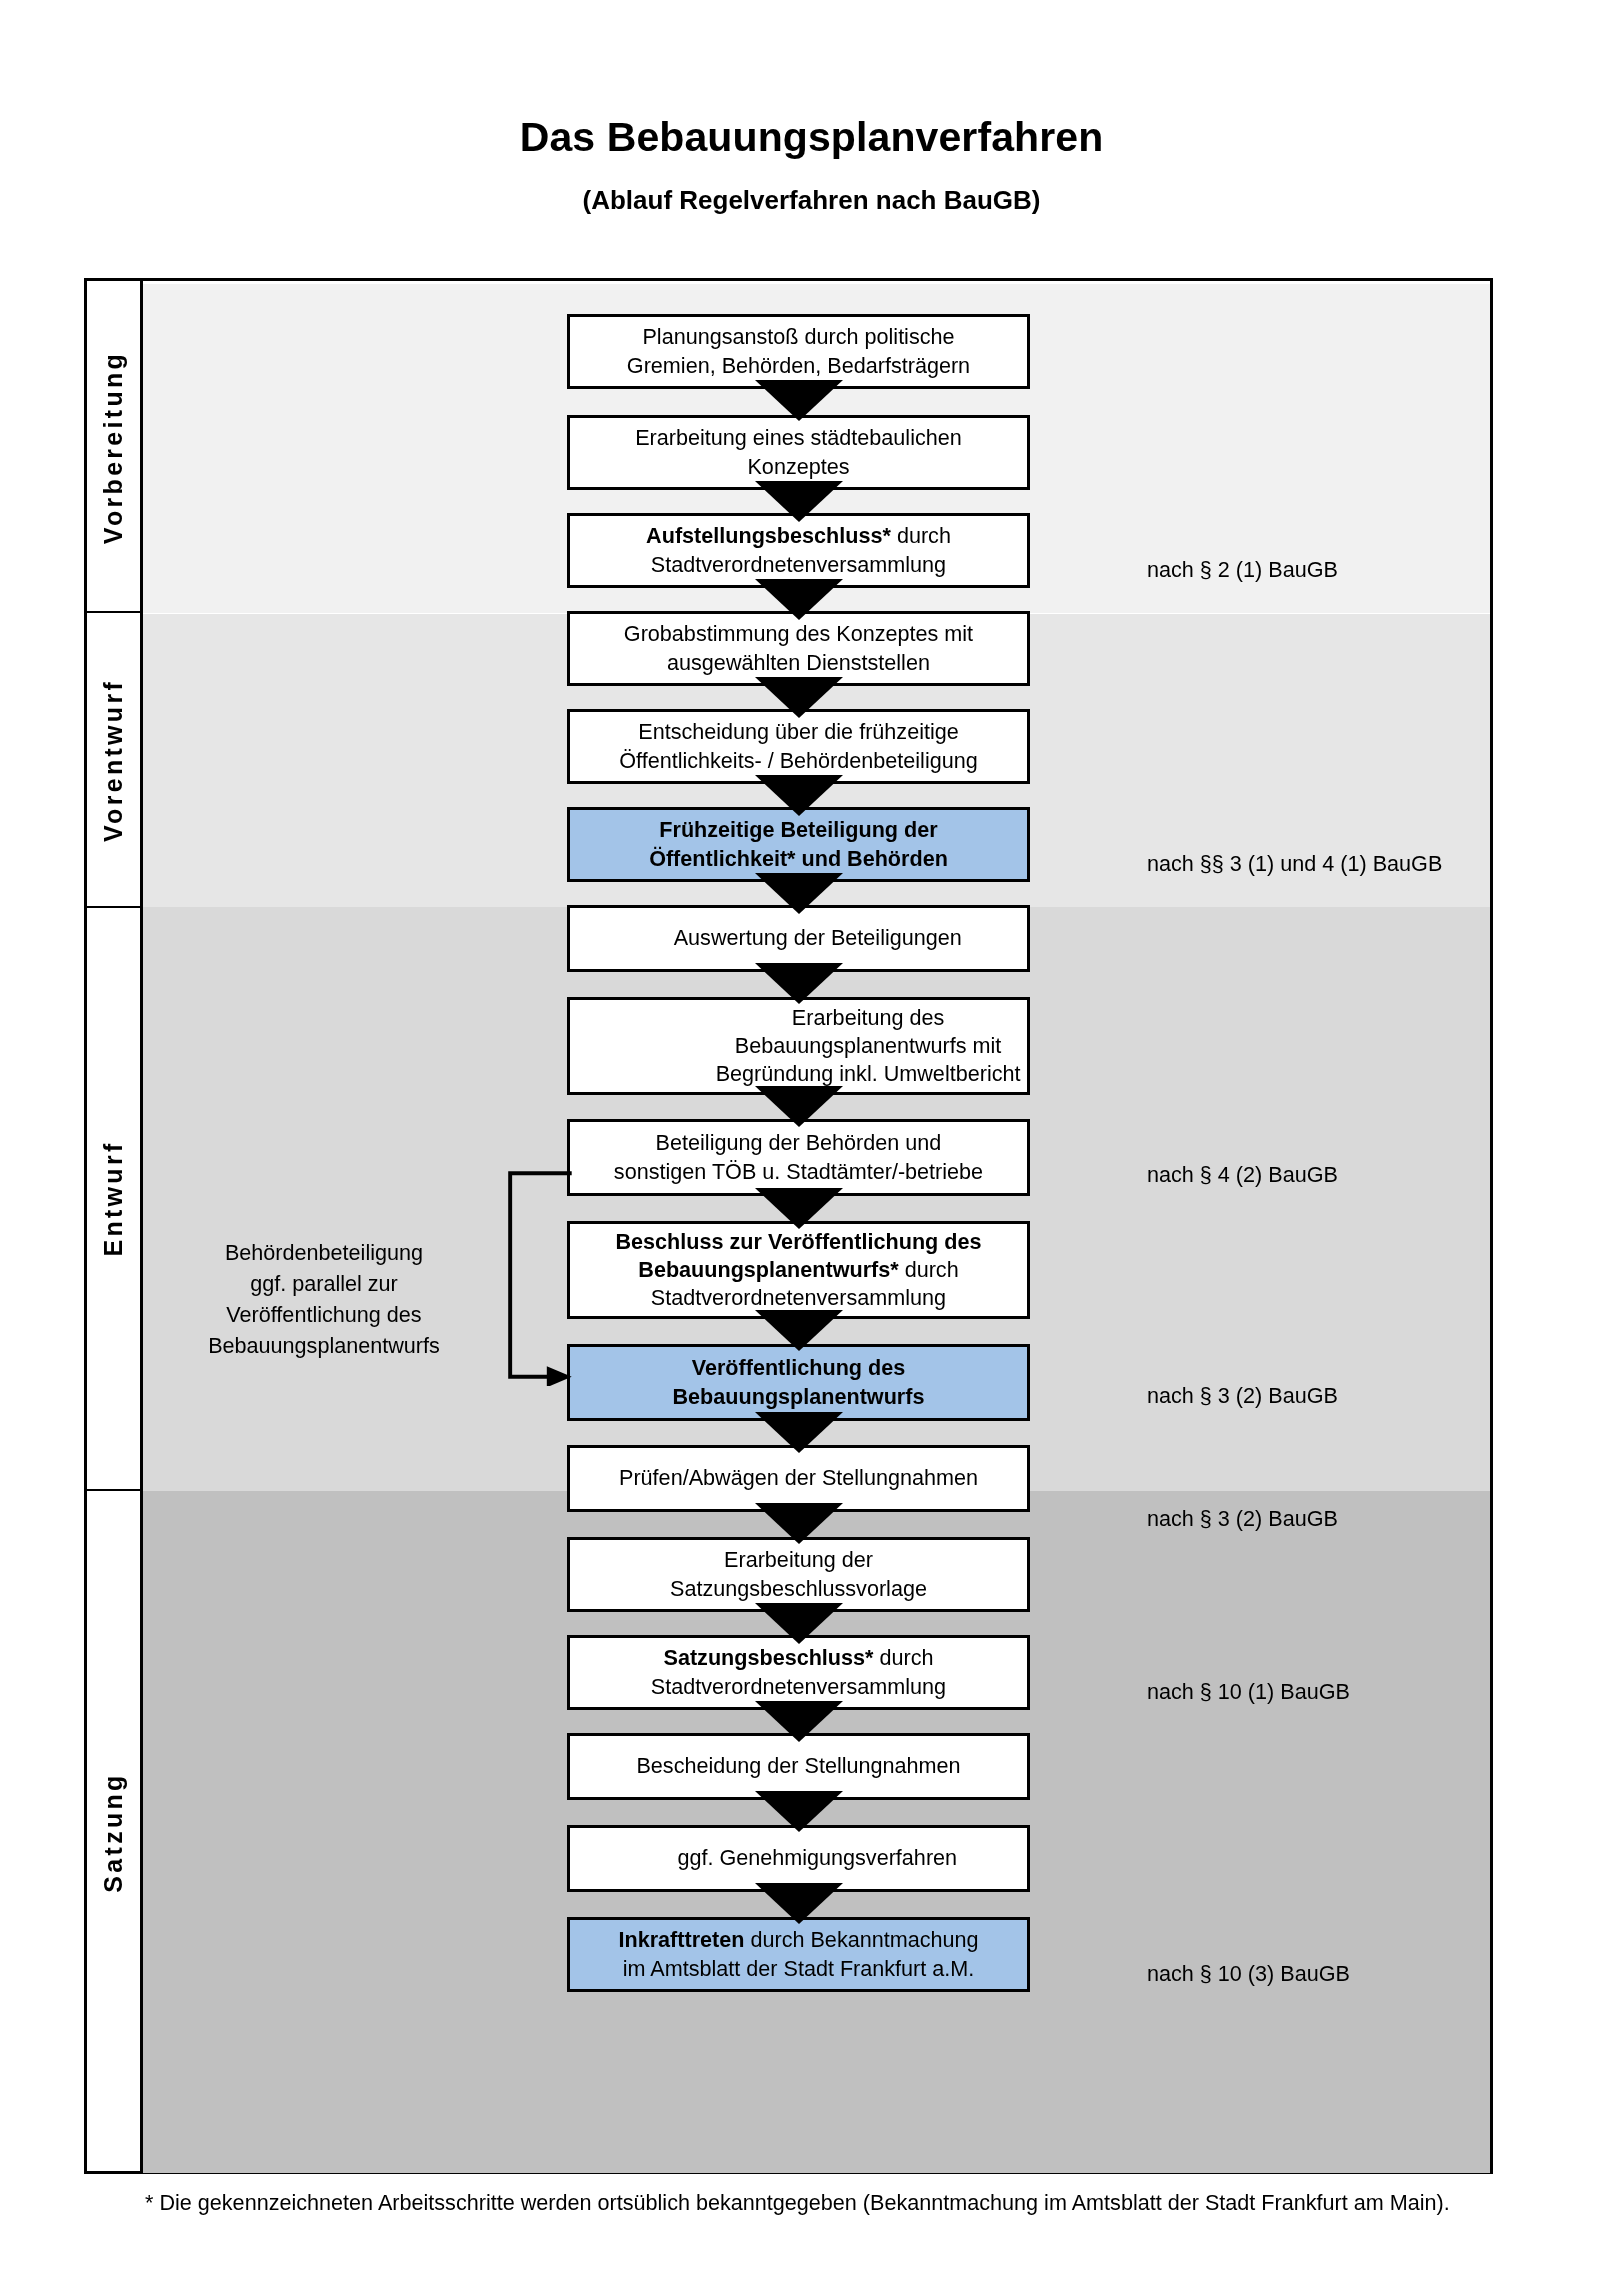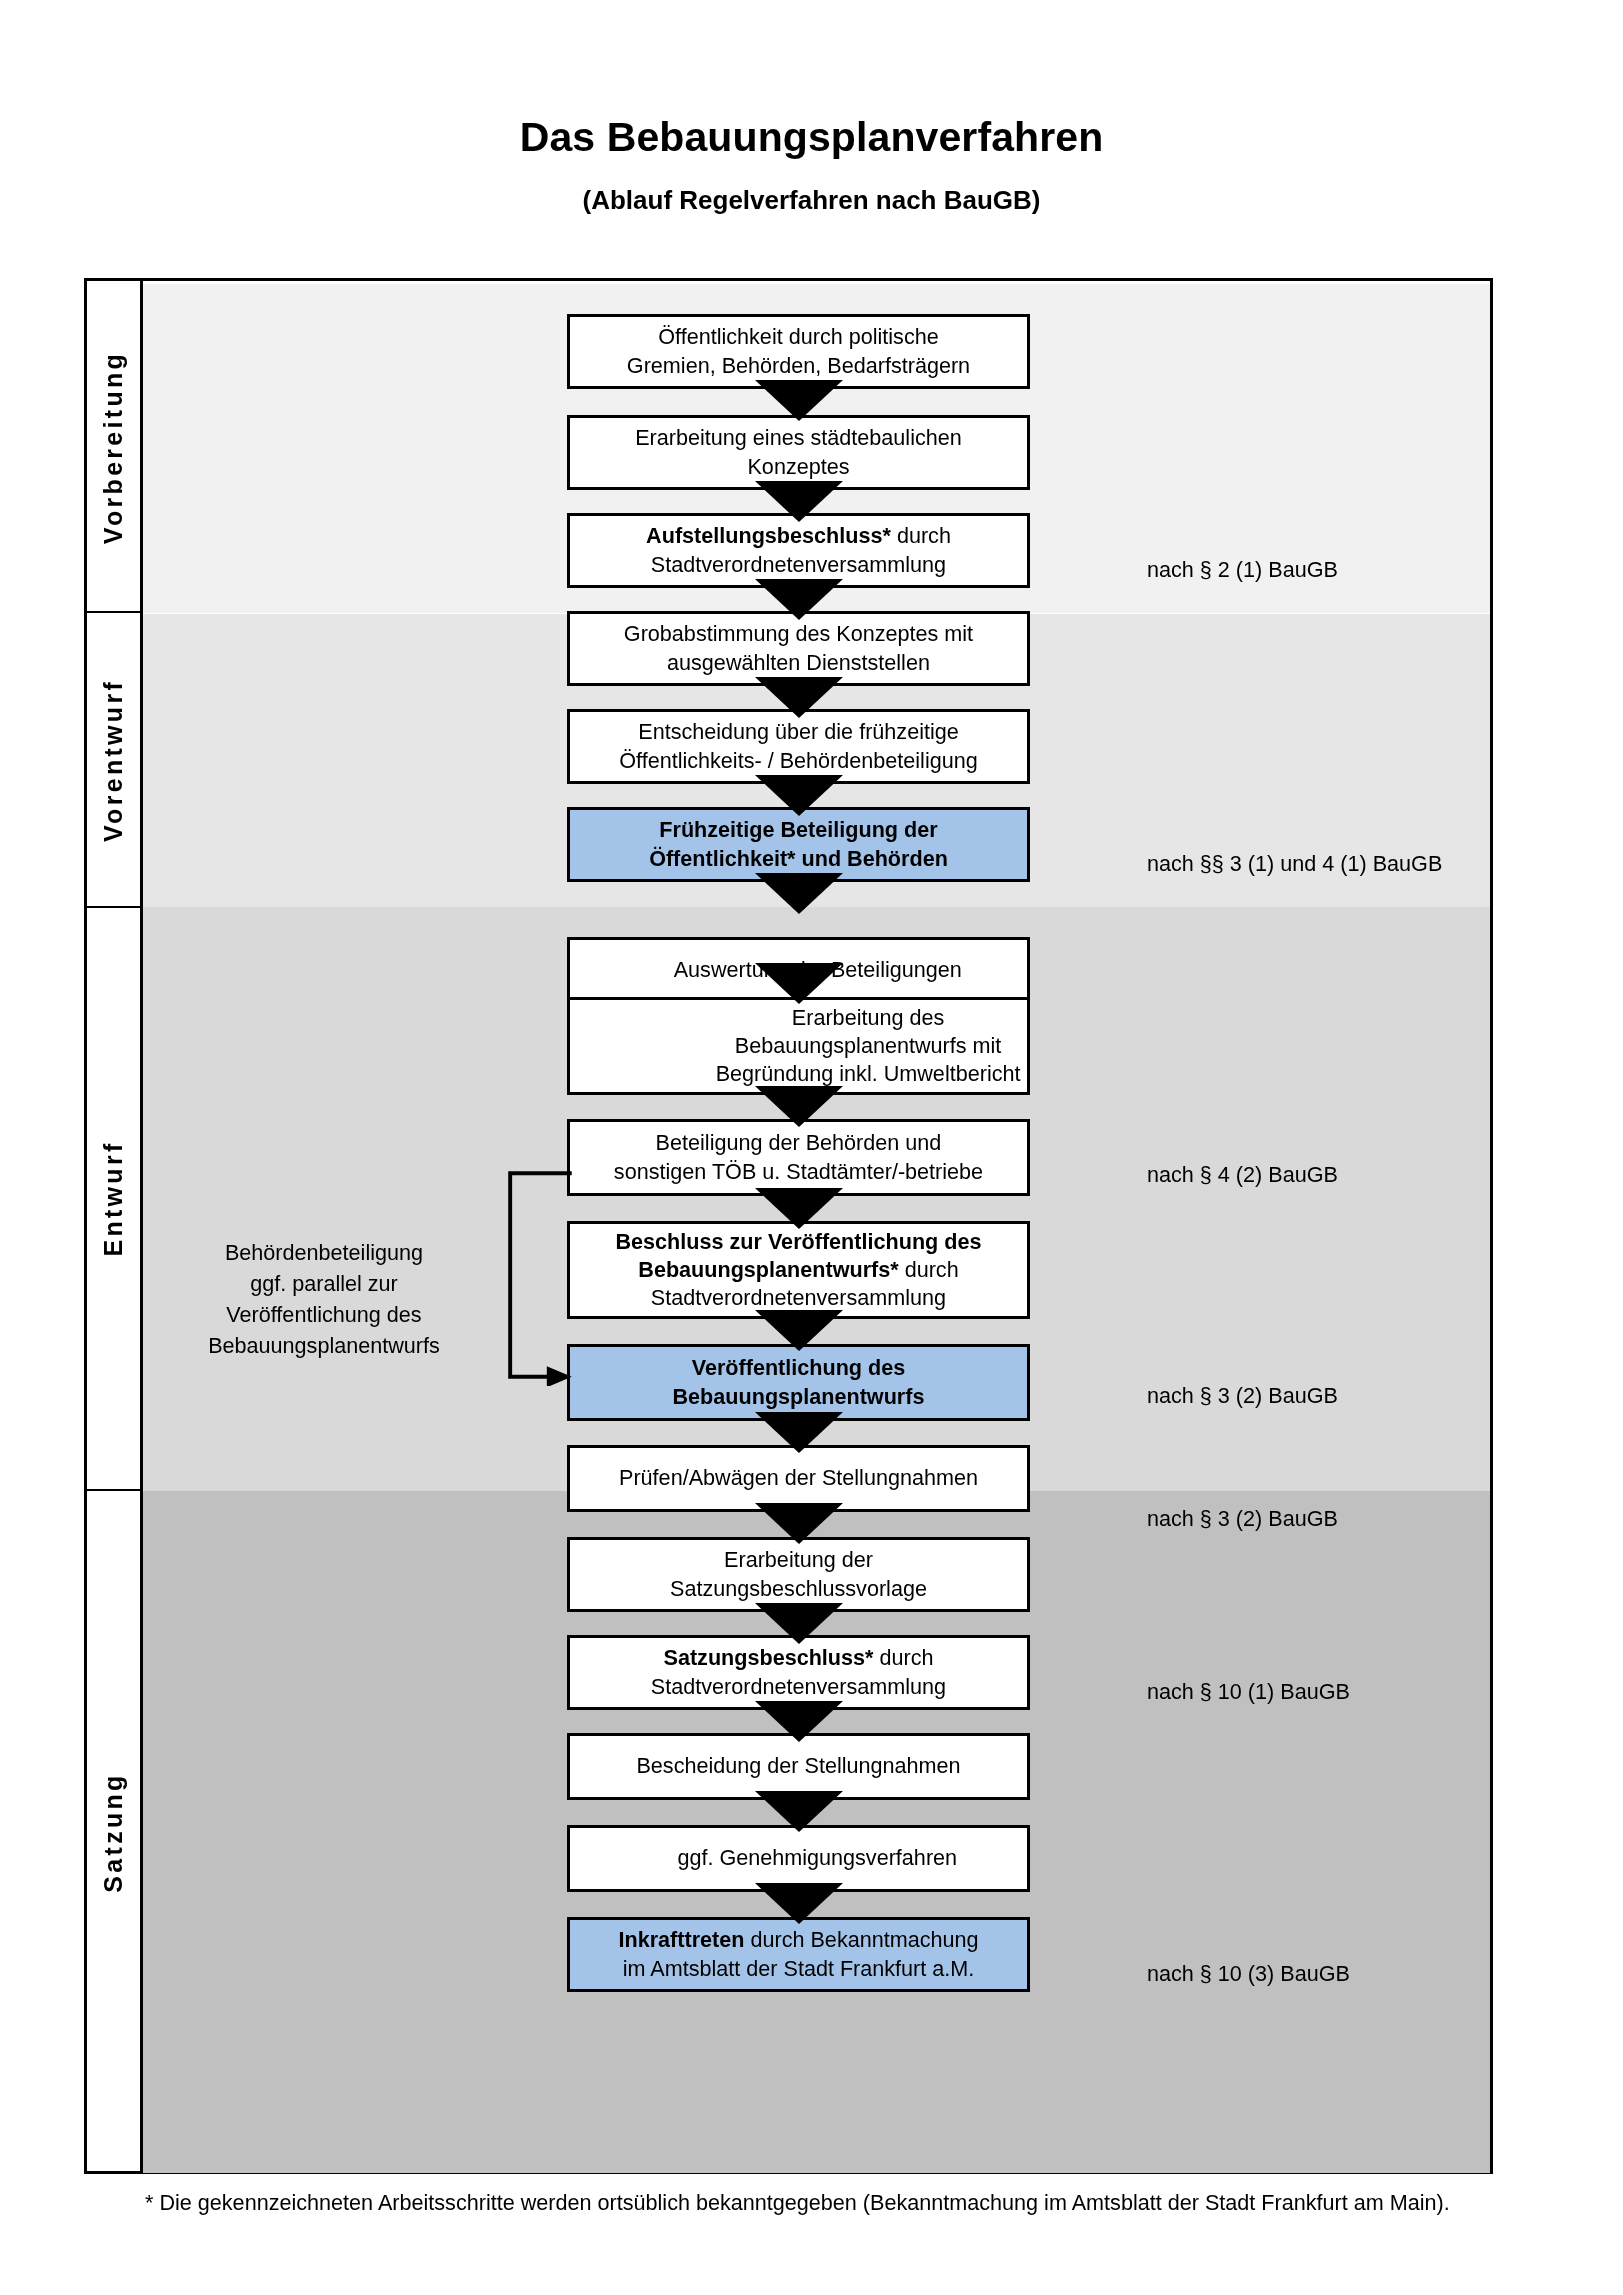--- a/index.html
+++ b/index.html
@@ -190,21 +190,21 @@
         <span class="phase-label">Entwurf</span>
       </div>
       <div class="phase-cell last" style="top: 1210px; height: 682px;">
         <span class="phase-label">Satzung</span>
       </div>
     </div>
 
   <div id="flow-layer">
       <div class="flow-box" style="top: 33px; height: 75px;">
         <div>
-          <div>Öffentlichkeit durch politische</div>
+          <div>Planungsanstoß durch politische</div>
           <div>Gremien, Behörden, Bedarfsträgern</div>
         </div>
       </div>
       <div class="flow-arrow" style="top: 99px;"></div>
       <div class="flow-box" style="top: 134px; height: 75px;">
         <div>
           <div>Erarbeitung eines städtebaulichen</div>
           <div>Konzeptes</div>
         </div>
       </div>
@@ -230,21 +230,21 @@
         </div>
       </div>
       <div class="flow-arrow" style="top: 494px;"></div>
       <div class="flow-box blue" style="top: 526px; height: 75px;">
         <div>
           <div><b>Frühzeitige Beteiligung der</b></div>
           <div><b>Öffentlichkeit* und Behörden</b></div>
         </div>
       </div>
       <div class="flow-arrow" style="top: 592px;"></div>
-      <div class="flow-box" style="top: 656px; height: 67px; padding-left: 45px;">
+      <div class="flow-box" style="top: 624px; height: 67px; padding-left: 45px;">
         <div>
           <div>Auswertung der Beteiligungen</div>
         </div>
       </div>
       <div class="flow-arrow" style="top: 682px;"></div>
       <div class="flow-box" style="top: 716px; height: 98px; justify-content: flex-end;">
         <div>
           <div>Erarbeitung des</div>
           <div>Bebauungsplanentwurfs mit</div>
           <div>Begründung inkl. Umweltbericht</div>

